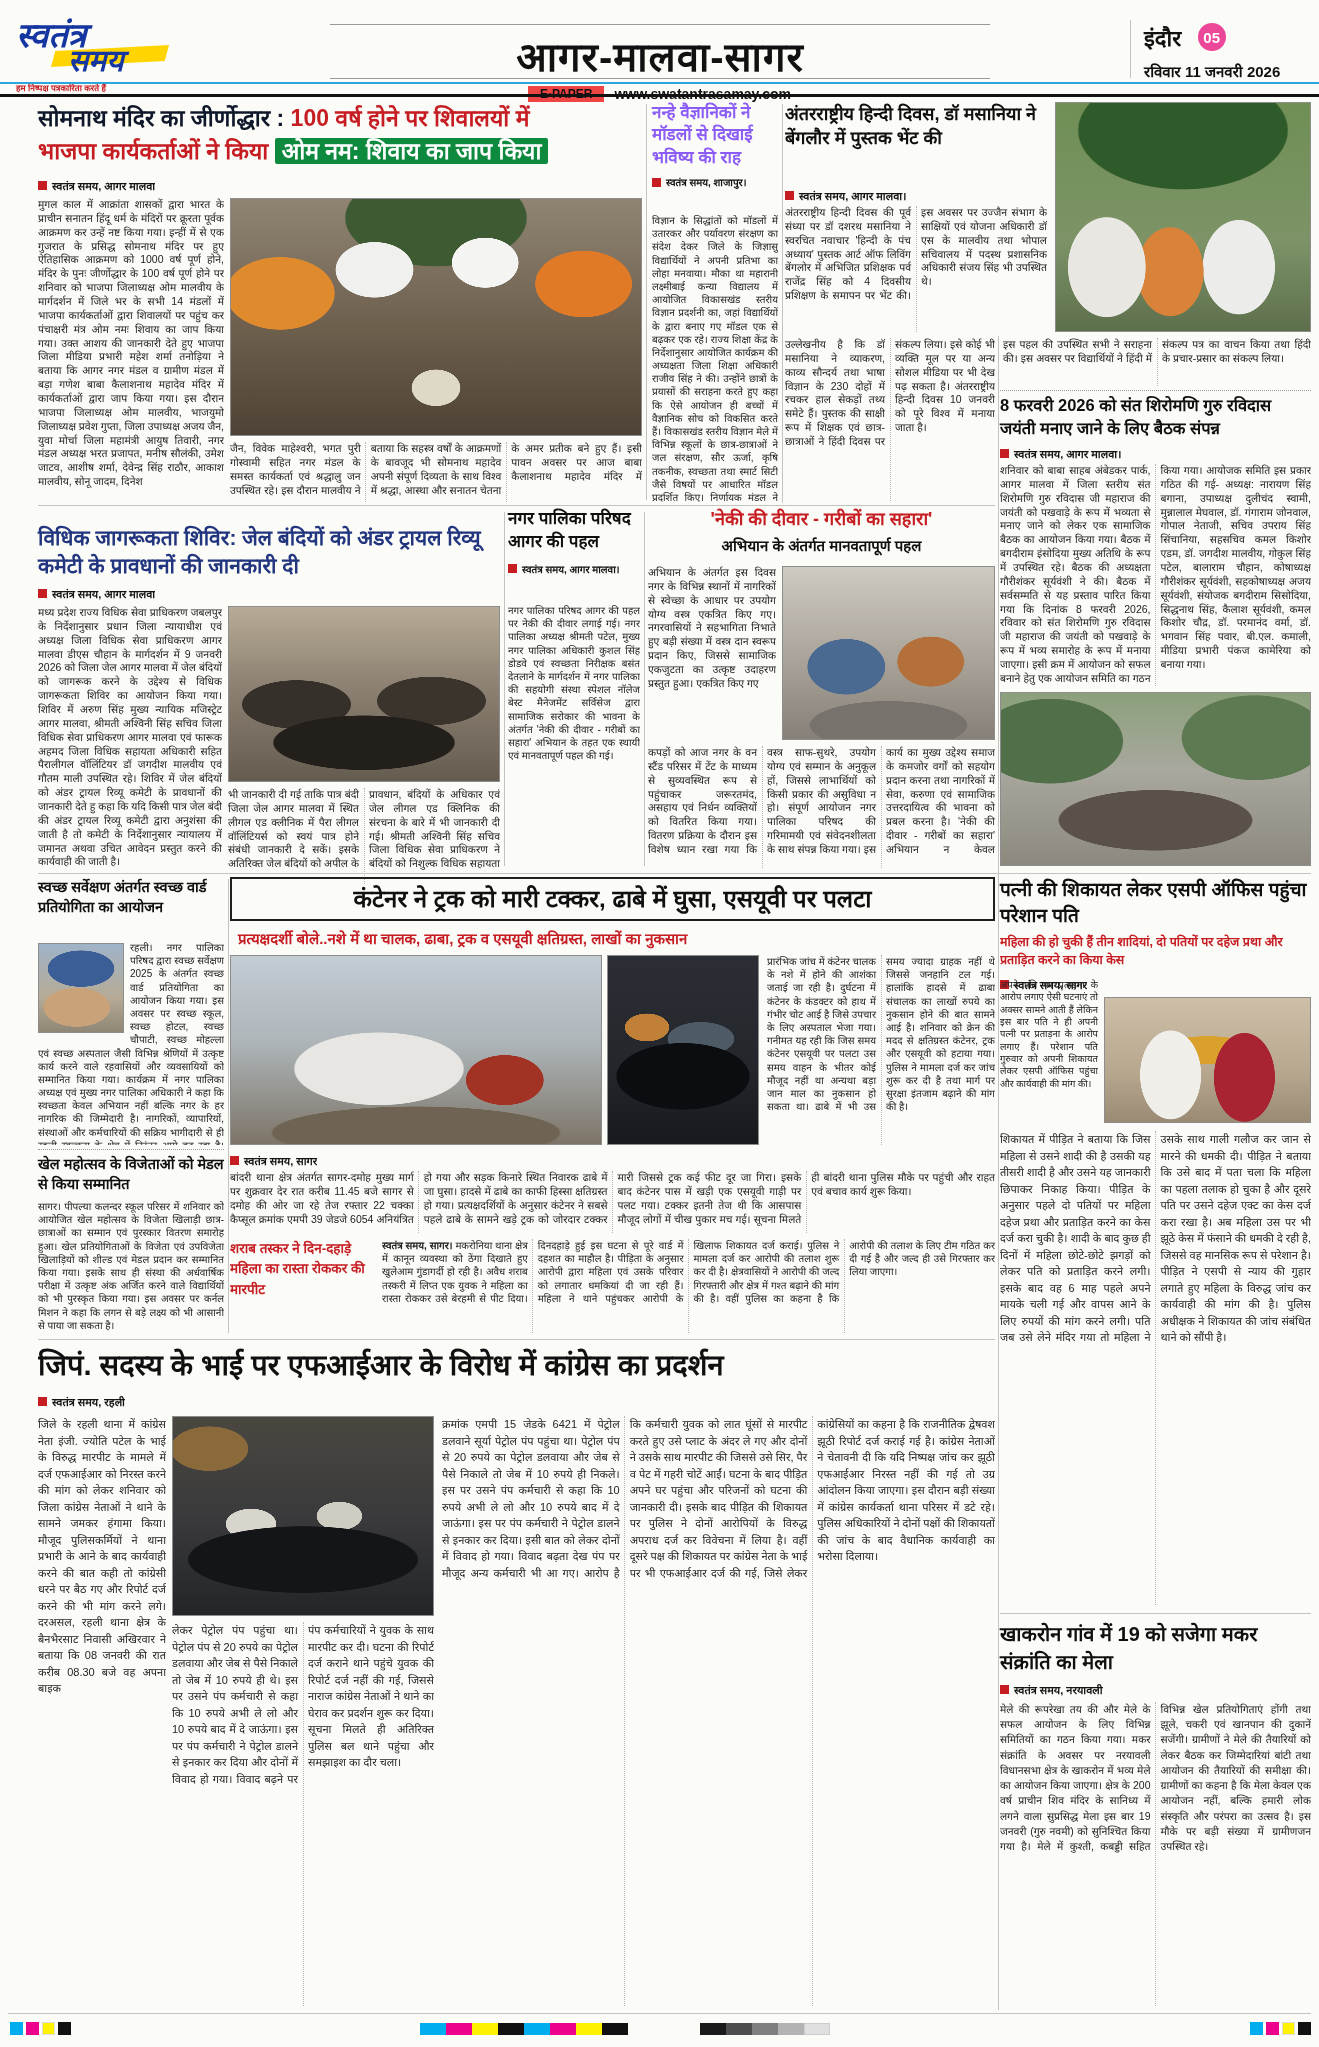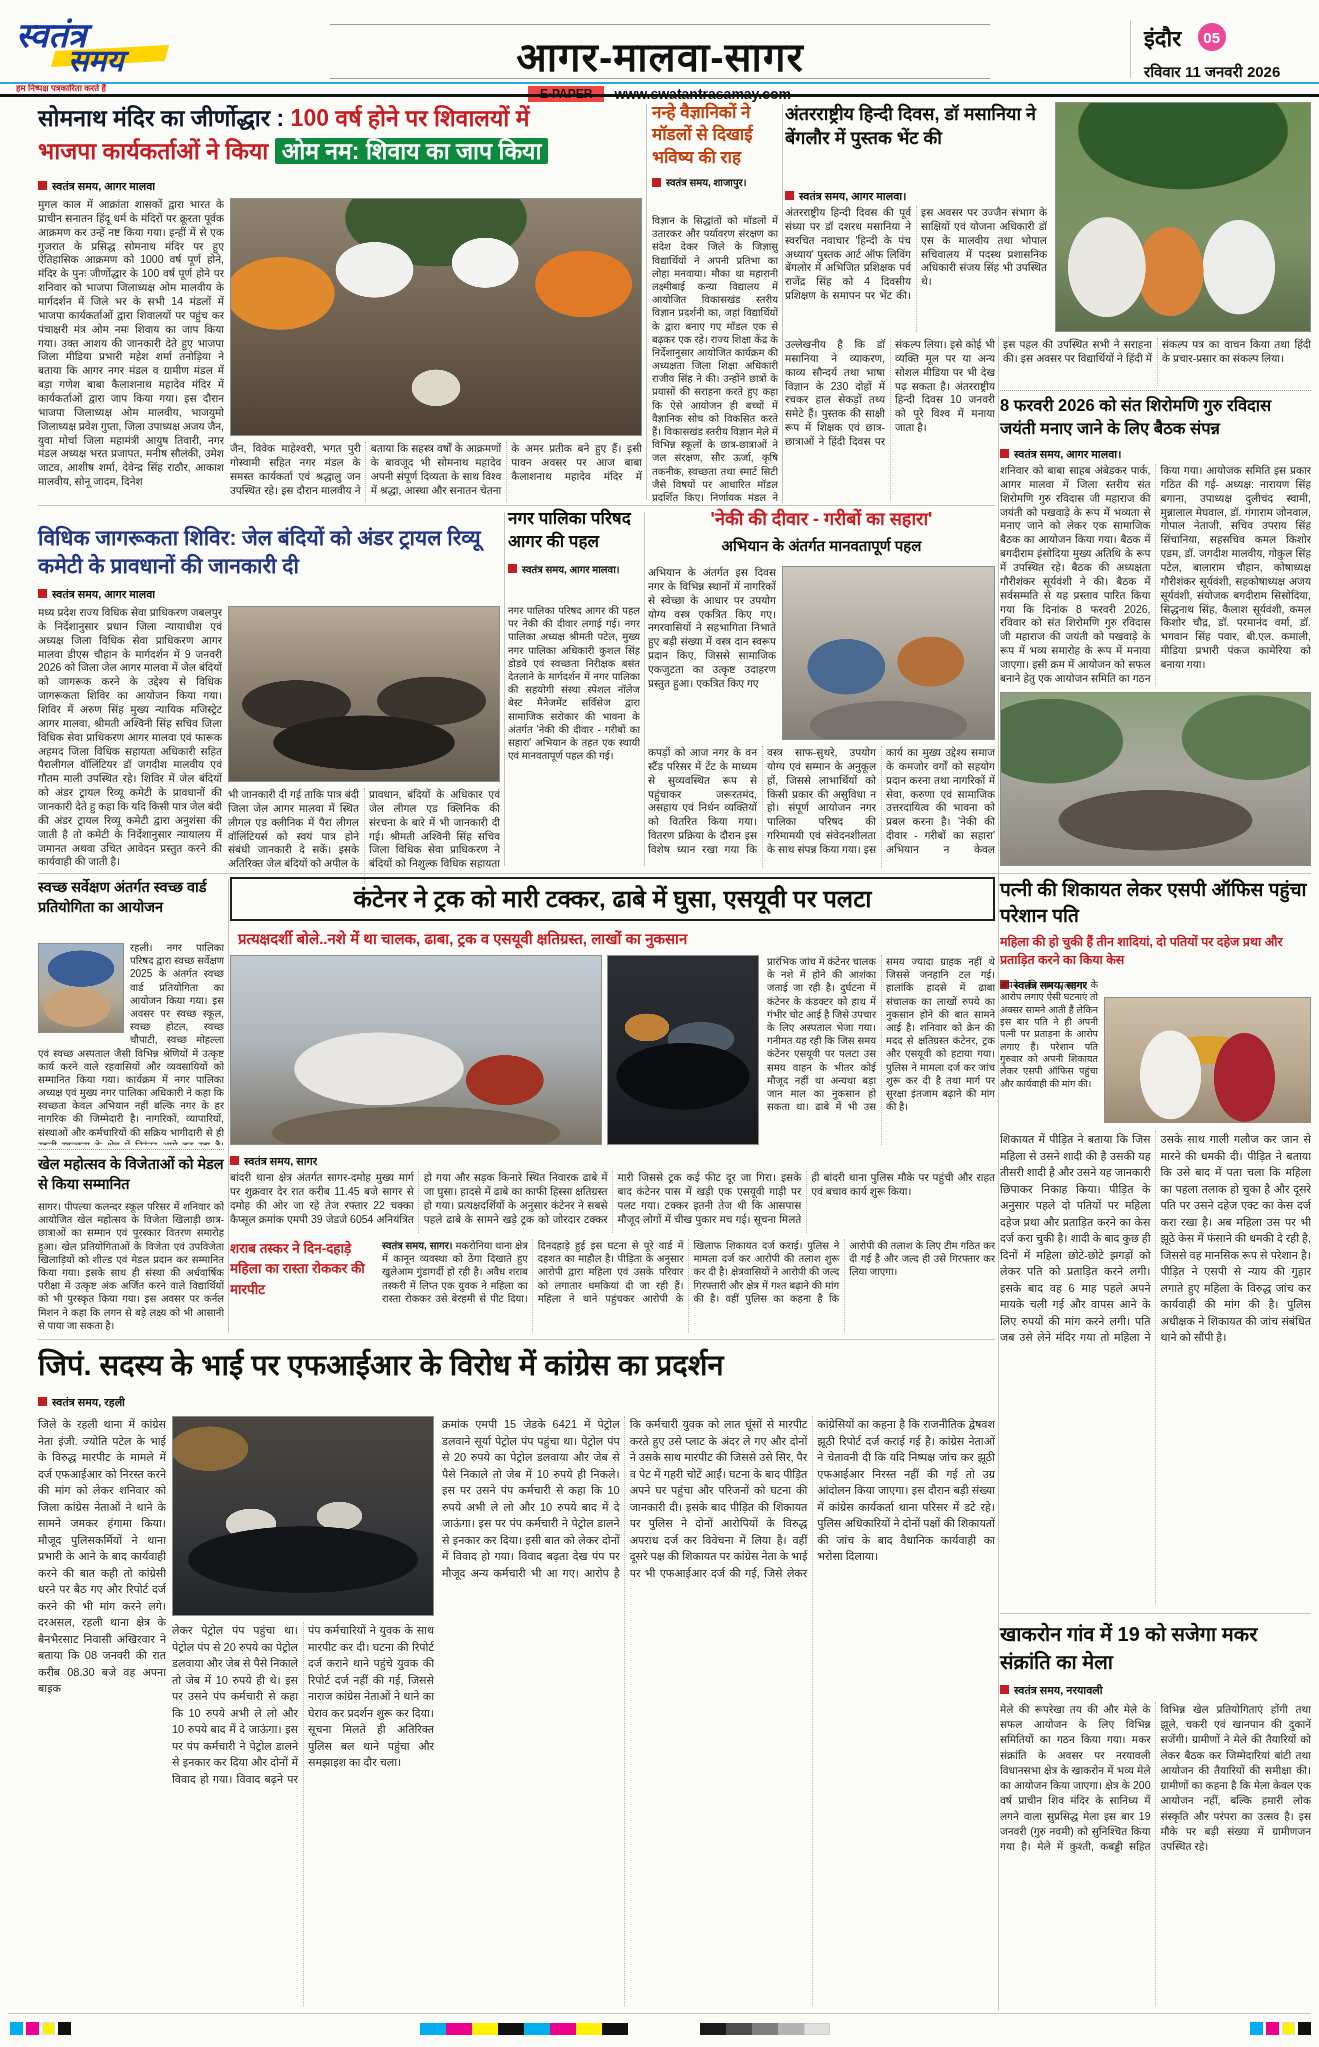--- a/index.html
+++ b/index.html
@@ -19,21 +19,21 @@
   .byline::before{content:"";width:9px;height:9px;background:#c61d23;flex:0 0 auto}
   .inline-by{font-weight:bold}
   .photo{position:absolute;border:1px solid #8d8d8d}
   .vl{position:absolute;width:0;border-left:1px solid #c3c3c0}
   .hl-line{position:absolute;height:0;border-top:1px solid #c3c3c0}
   .hl-dot{border-top:1px dotted #9a9a9a}
   .blue{color:#0f172a}
   .red{color:#c61d23}
   .greenchip{background:#0e8a3e;color:#fff;padding:0 7px;border-radius:2px;white-space:nowrap}
   .h-a{font-size:23px;font-weight:800;line-height:1.45;color:#101010}
-  .h-b{font-size:17px;font-weight:800;line-height:1.32;color:#c2410c}
+  .h-b{font-size:17px;font-weight:800;line-height:1.32;color:#8b5cf6}
   .h-c{font-size:18px;font-weight:800;line-height:1.35;color:#101010}
   .h-d{font-size:16.5px;font-weight:800;line-height:1.4;color:#101010}
   .h-e{font-size:21px;font-weight:800;line-height:1.35;color:#22357f}
   .h-f{font-size:17px;font-weight:800;line-height:1.35;color:#101010}
   .h-g{font-size:18px;font-weight:800;color:#c61d23;text-align:center;line-height:1.3}
   .h-g2{font-size:15px;font-weight:800;text-align:center;color:#101010}
   .h-hi{font-size:14.5px;font-weight:800;line-height:1.4;color:#101010}
   .headbox{border:2px solid #1f1f1f;text-align:center;font-size:24px;font-weight:800;line-height:40px;color:#101010;overflow:hidden;white-space:nowrap}
   .h-sub-red{color:#c61d23;font-weight:800;font-size:15px;line-height:1.3}
   .h-k{font-size:19px;font-weight:800;line-height:1.35;color:#101010}

